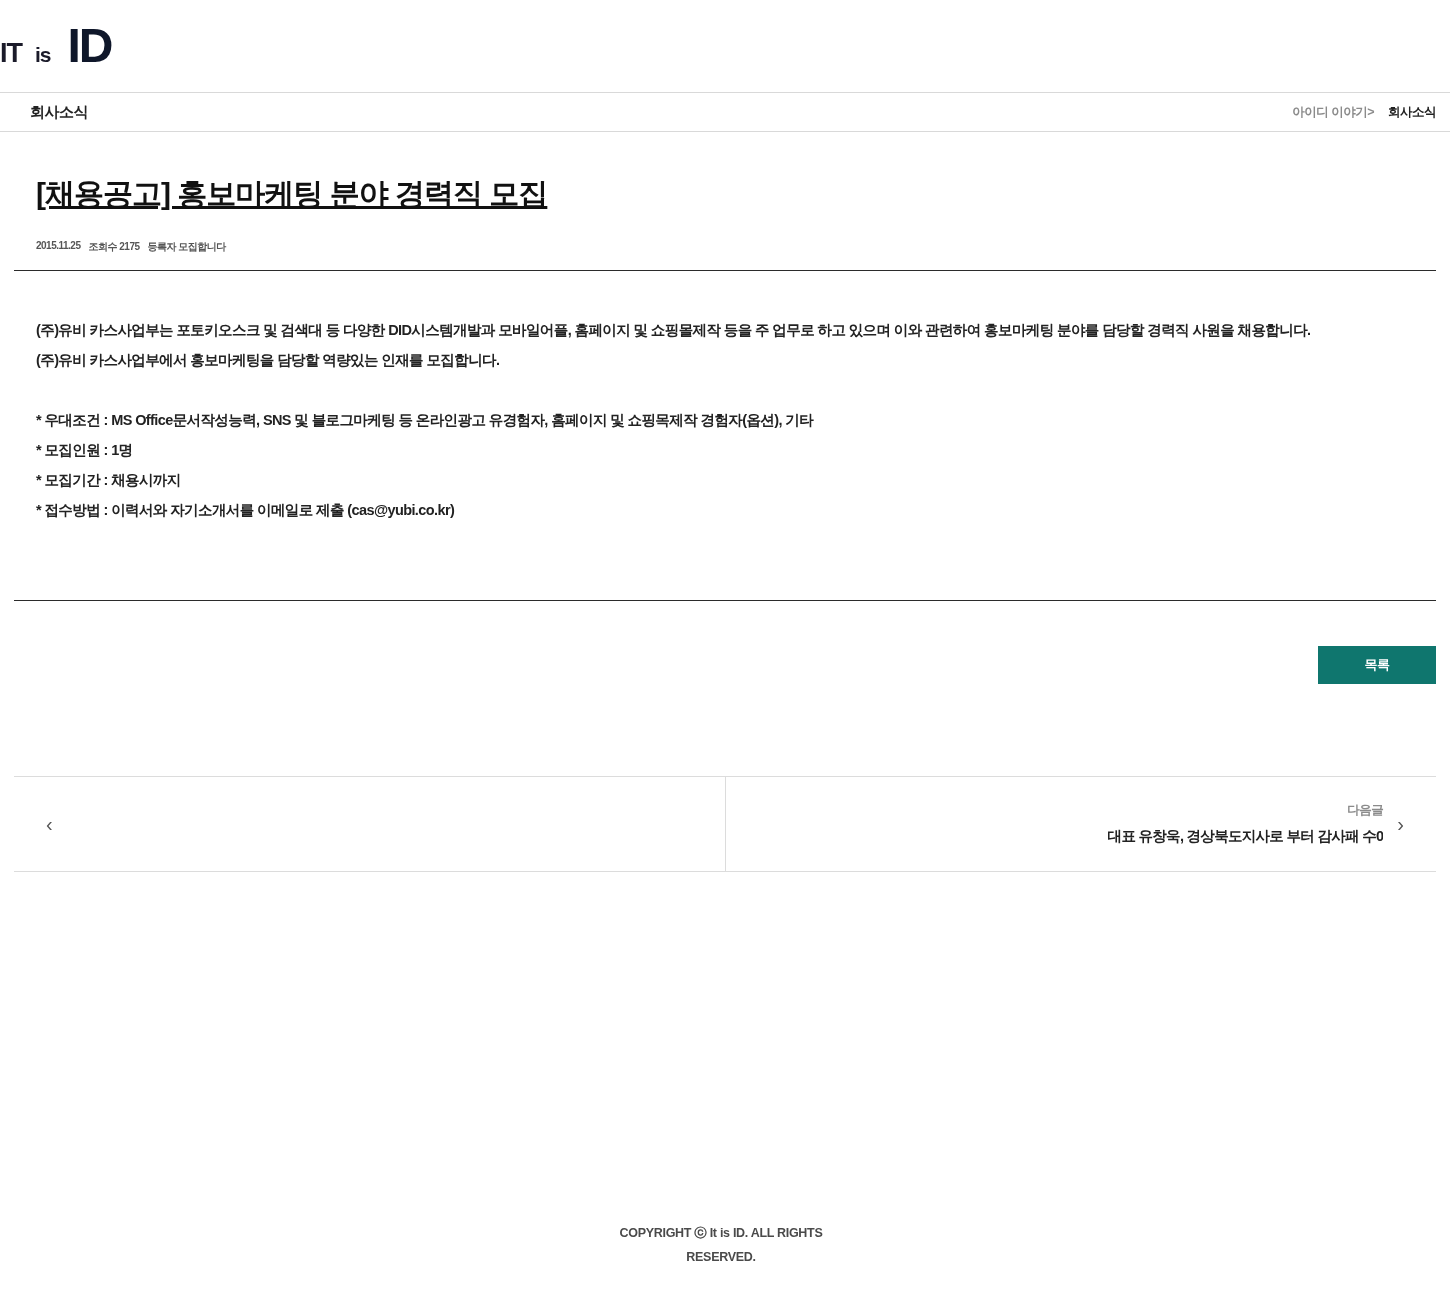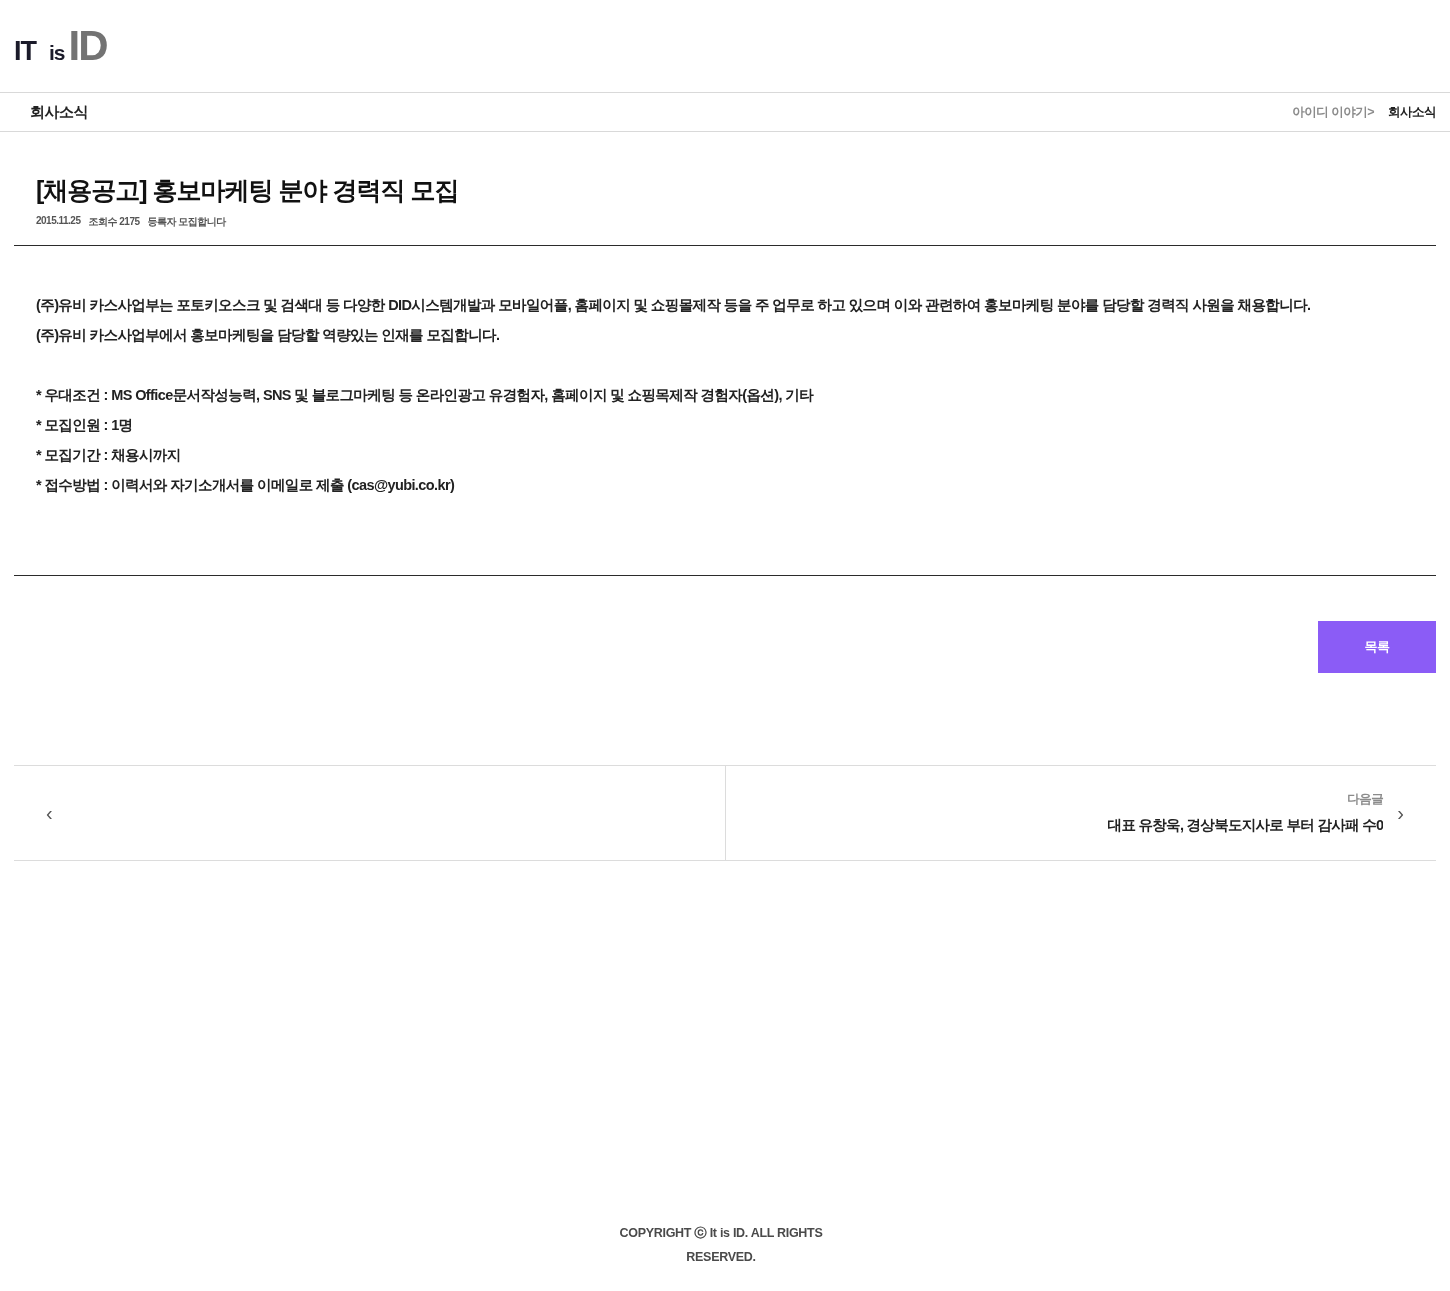--- a/index.html
+++ b/index.html
@@ -9,21 +9,20 @@
     height: 1291px;
     background: #ffffff;
     font-family: "Liberation Sans", "DejaVu Sans", sans-serif;
     color: #222222;
     overflow: hidden;
   }
 
   
   .logo-bar {
     height: 92px;
-    padding-left: 14px;
     display: flex;
     align-items: center;
   }
   .logo {
     display: flex;
     align-items: baseline;
     font-weight: bold;
     letter-spacing: -1px;
     line-height: 1;
   }
@@ -32,24 +31,24 @@
     color: #1b1b2a;
     font-weight: 800;
   }
   .logo .is {
     font-size: 21px;
     color: #1b1b2a;
     font-weight: 800;
     margin-left: 13px;
   }
   .logo .id {
-    font-size: 42px;
-    color: #737373;
+    font-size: 48px;
+    color: #0f172a;
     font-weight: 800;
-    margin-left: 4px;
+    margin-left: 17px;
     letter-spacing: -2px;
   }
 
   
   .title-bar {
     border-top: 1px solid #d9d9d9;
     border-bottom: 1px solid #d9d9d9;
     height: 40px;
     display: flex;
     align-items: center;
@@ -75,25 +74,26 @@
 
   
   .article {
     padding: 0 14px;
   }
   .article-head {
     padding: 42px 22px 16px 22px;
     border-bottom: 1px solid #2b2b2b;
   }
   .article-title {
-    font-size: 25px;
+    font-size: 30px;
     font-weight: bold;
     color: #111;
     letter-spacing: -1px;
-    margin-bottom: 8px;
+    margin-bottom: 25px;
+    text-decoration: underline;
   }
   .article-meta {
     display: flex;
     gap: 8px;
     font-size: 10px;
     font-weight: bold;
     color: #555;
     letter-spacing: -0.5px;
   }
   .article-meta .meta-label { color: #555; }
@@ -112,27 +112,27 @@
   .article-body p { margin: 0; }
   .spacer-line { height: 30px; }
 
   
   .list-btn-row {
     display: flex;
     justify-content: flex-end;
     padding: 45px 14px 0 14px;
   }
   .list-btn {
-    background: #8b5cf6;
+    background: #0f766e;
     color: #ffffff;
     font-size: 13px;
     font-weight: bold;
     letter-spacing: -0.5px;
     width: 118px;
-    height: 52px;
+    height: 38px;
     border: none;
     cursor: pointer;
     font-family: "Liberation Sans", "DejaVu Sans", sans-serif;
   }
 
   
   .pn-nav {
     margin: 92px 14px 0 14px;
     border-top: 1px solid #dcdcdc;
     border-bottom: 1px solid #dcdcdc;

